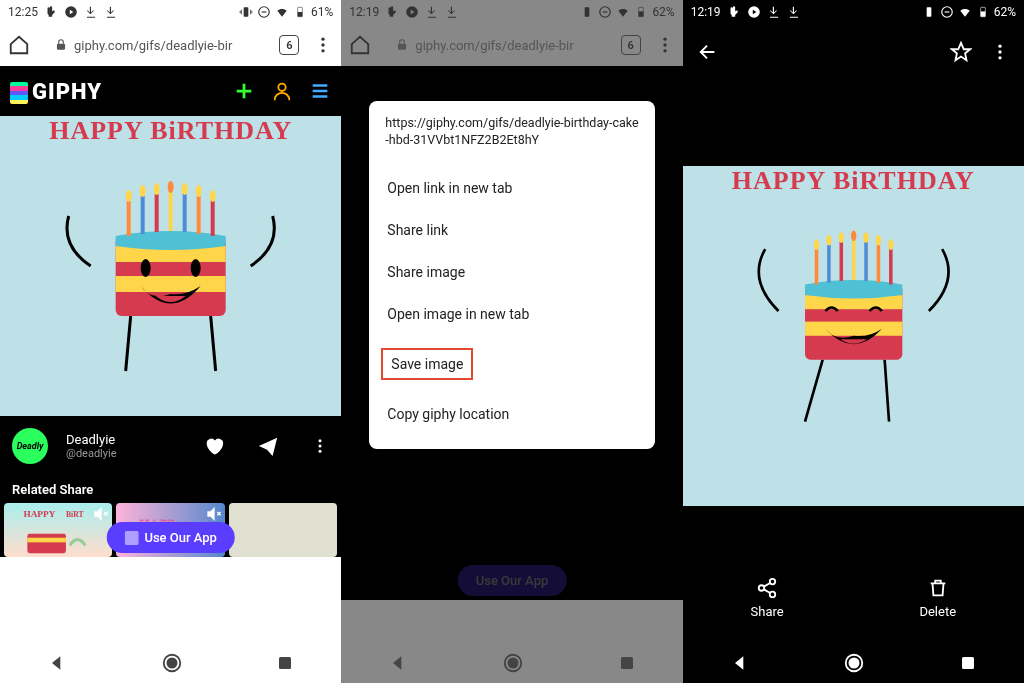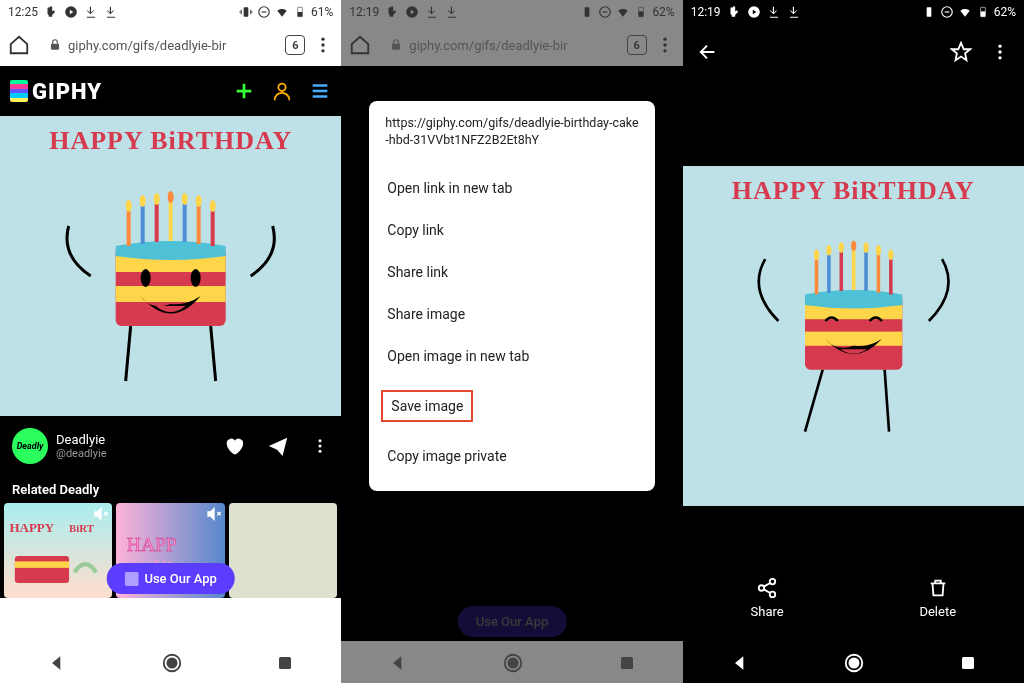--- a/index.html
+++ b/index.html
@@ -5,42 +5,42 @@
 * { margin: 0; padding: 0; box-sizing: border-box; }
 body { font-family: -apple-system, Roboto, sans-serif; background: #fff; width: 1024px; height: 683px; display: flex; }
 .panel { width: 341.33px; height: 683px; position: relative; overflow: hidden; }
 .status-bar { height: 24px; display: flex; align-items: center; justify-content: space-between; padding: 0 8px; font-size: 12px; font-weight: 400; }
 .status-left { display: flex; align-items: center; gap: 6px; }
 .status-right { display: flex; align-items: center; gap: 4px; }
 .status-icon { width: 14px; height: 14px; }
 .panel1 .status-bar { background: #fff; color: #333; }
 .panel2 .status-bar { background: #888; color: #333; }
 .panel3 .status-bar { background: #000; color: #fff; }
-.browser-bar { height: 42px; display: flex; align-items: center; padding: 0 8px; gap: 8px; }
+.browser-bar { height: 42px; display: flex; align-items: center; padding: 0 8px; gap: 14px; }
 .panel1 .browser-bar { background: #fff; }
 .panel2 .browser-bar { background: #888; }
 .url-pill { flex: 1; display: flex; align-items: center; gap: 6px; padding: 4px 10px; border-radius: 16px; font-size: 13px; color: #555; overflow: hidden; white-space: nowrap; }
 .tab-badge { border: 1.5px solid #444; border-radius: 4px; width: 20px; height: 20px; display: flex; align-items: center; justify-content: center; font-size: 11px; font-weight: 600; color: #333; }
 .panel1 .giphy-header { background: #000; height: 50px; display: flex; align-items: center; padding: 0 10px; gap: 6px; }
-.giphy-logo { display: flex; align-items: center; gap: 4px; color: #fff; font-weight: 900; font-size: 22px; letter-spacing: 1px; }
+.giphy-logo { display: flex; align-items: flex-end; gap: 4px; color: #fff; font-weight: 900; font-size: 22px; letter-spacing: 1px; }
 .giphy-logo-mark { width: 18px; height: 22px; background: linear-gradient(#00ff99 0 20%, #ff3b9a 20% 40%, #6157ff 40% 60%, #00ccff 60% 80%, #fff35c 80% 100%); border-radius: 2px; }
 .giphy-header .spacer { flex: 1; }
 .giphy-hicon { width: 22px; height: 22px; margin-left: 10px; }
-.gif-area { background: #bde1e6; height: 300px; display: flex; flex-direction: column; align-items: center; justify-content: flex-start; padding-top: 10px; position: relative; }
+.gif-area { background: #bde1e6; height: 300px; display: flex; flex-direction: column; align-items: center; justify-content: flex-start; position: relative; }
 .panel3 .gif-area { height: 340px; margin-top: 90px; }
 .hb-text { font-family: "Comic Sans MS", cursive; font-weight: 700; font-size: 26px; color: #d63a4e; letter-spacing: 1px; }
 .cake-svg { width: 100%; height: 230px; }
-.user-row { background: #000; height: 60px; display: flex; align-items: center; padding: 0 12px; gap: 8px; }
+.user-row { background: #000; height: 60px; display: flex; align-items: center; padding: 0 12px; gap: 18px; }
 .avatar { width: 36px; height: 36px; border-radius: 50%; background: #2aff5e; display: flex; align-items: center; justify-content: center; font-size: 9px; font-style: italic; font-weight: 700; color: #000; }
 .user-names { color: #fff; font-size: 13px; line-height: 1.2; }
 .user-names .handle { color: #999; font-size: 11px; }
 .user-row .spacer { flex: 1; }
 .action-icon { color: #fff; margin-left: 14px; }
 .related { background: #000; color: #fff; padding: 6px 12px; font-size: 13px; font-weight: 600; }
-.clips-row { background: #000; height: 95px; display: flex; gap: 4px; padding: 0 4px; position: relative; }
+.clips-row { background: #000; height: 54px; display: flex; gap: 4px; padding: 0 4px; position: relative; }
 .clip { flex: 1; border-radius: 4px; position: relative; overflow: hidden; }
 .clip1 { background: linear-gradient(#aee, #fdc); }
 .clip2 { background: linear-gradient(90deg, #ffb3d9, #5588cc); }
 .clip3 { background: #e0e0d0; }
 .mute-badge { position: absolute; top: 3px; right: 3px; }
 .app-pill { position: absolute; bottom: 4px; left: 50%; transform: translateX(-50%); background: #5b3dff; color: #fff; padding: 8px 18px; border-radius: 20px; font-size: 13px; font-weight: 500; display: flex; align-items: center; gap: 6px; }
 .app-pill-shadow { opacity: 0.4; }
 .nav-bar { position: absolute; bottom: 0; left: 0; right: 0; height: 40px; display: flex; align-items: center; justify-content: space-around; }
 .panel1 .nav-bar { background: #fff; }
 .panel2 .nav-bar { background: #888; }
@@ -187,21 +187,21 @@
     <svg width="22" height="22" class="action-icon" viewBox="0 0 24 24" fill="#fff">
         <path d="M2 12l20-9-5 20-6-7-9-4z"></path>
       </svg>
     <svg width="18" height="22" class="action-icon" viewBox="0 0 24 24" fill="#fff">
         <circle cx="12" cy="5" r="2"></circle>
         <circle cx="12" cy="12" r="2"></circle>
         <circle cx="12" cy="19" r="2"></circle>
       </svg>
   </div>
 
-  <div class="related">Related Deadly</div>
+  <div class="related">Related Share</div>
   <div class="clips-row">
     <div class="clip clip1">
       <svg viewBox="0 0 100 70" width="100%" height="100%">
           <text x="5" y="18" font-family="Comic Sans MS" font-size="12" fill="#d63a4e" font-weight="700">HAPPY</text>
           <text x="60" y="18" font-family="Comic Sans MS" font-size="10" fill="#d63a4e" font-weight="700">BiRT</text>
           <rect x="10" y="40" width="50" height="25" fill="#d63a4e" rx="3"></rect>
           <rect x="10" y="45" width="50" height="6" fill="#ffd54a"></rect>
           <path d="M65 55 Q75 40 85 55" stroke="#9c9" stroke-width="4" fill="none"></path>
         </svg>
       <svg class="mute-badge" width="16" height="16" viewBox="0 0 24 24" fill="#fff">
@@ -300,26 +300,25 @@
   <div class="clips-row">
     <div class="app-pill app-pill-shadow">
       <span>Use Our App</span>
     </div>
   </div>
 
   <div class="context-menu">
     <div class="context-url">https://giphy.com/gifs/deadlyie-birthday-cake-hbd-31VVbt1NFZ2B2Et8hY</div>
     <div id="context-items">
         <div class="context-item">Open link in new tab</div>
-        <div class="context-item">Copy link</div>
         <div class="context-item">Share link</div>
         <div class="context-item">Share image</div>
         <div class="context-item">Open image in new tab</div>
         <div class="context-item"><span class="highlight-box">Save image</span></div>
-        <div class="context-item">Copy image private</div>
+        <div class="context-item">Copy giphy location</div>
       </div>
   </div>
 
   <div class="nav-bar">
     <svg width="20" height="20" class="nav-btn" viewBox="0 0 24 24" fill="#444">
         <path d="M16 4l-10 8 10 8z"></path>
       </svg>
     <svg width="22" height="22" class="nav-btn" viewBox="0 0 24 24" fill="none" stroke="#444" stroke-width="2">
         <circle cx="12" cy="12" r="9"></circle>
         <circle cx="12" cy="12" r="5" fill="#444"></circle>

